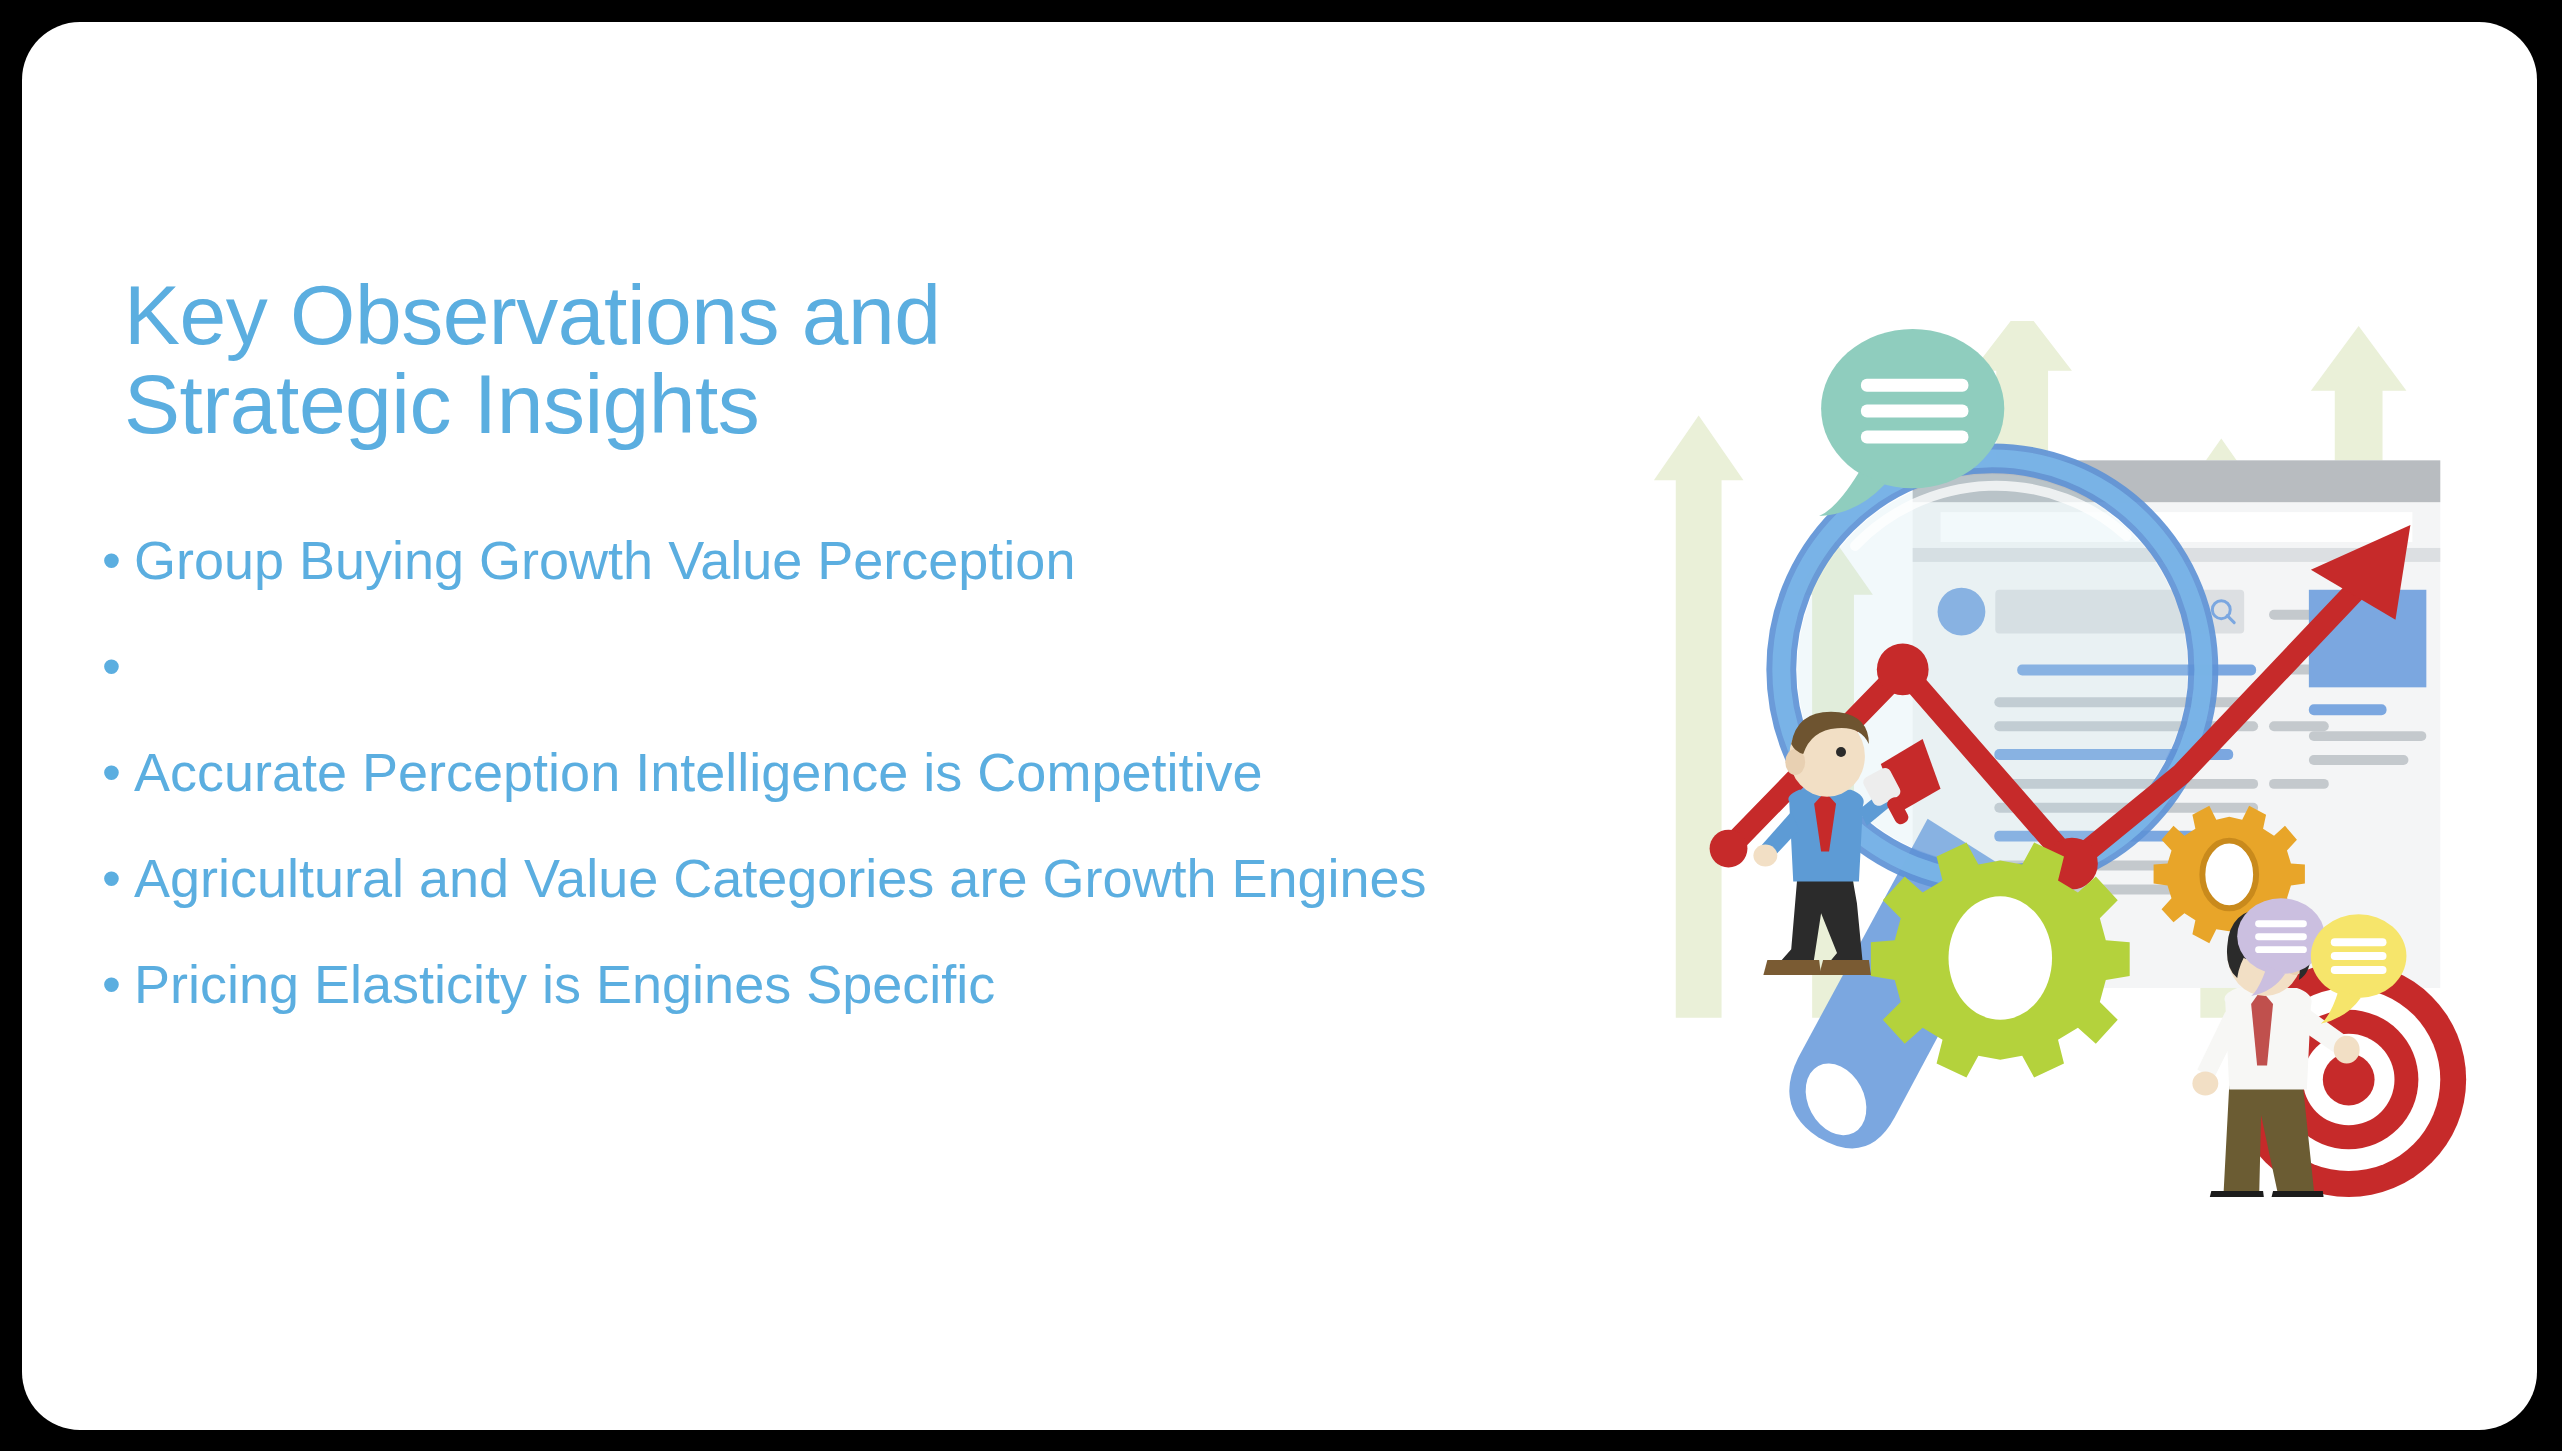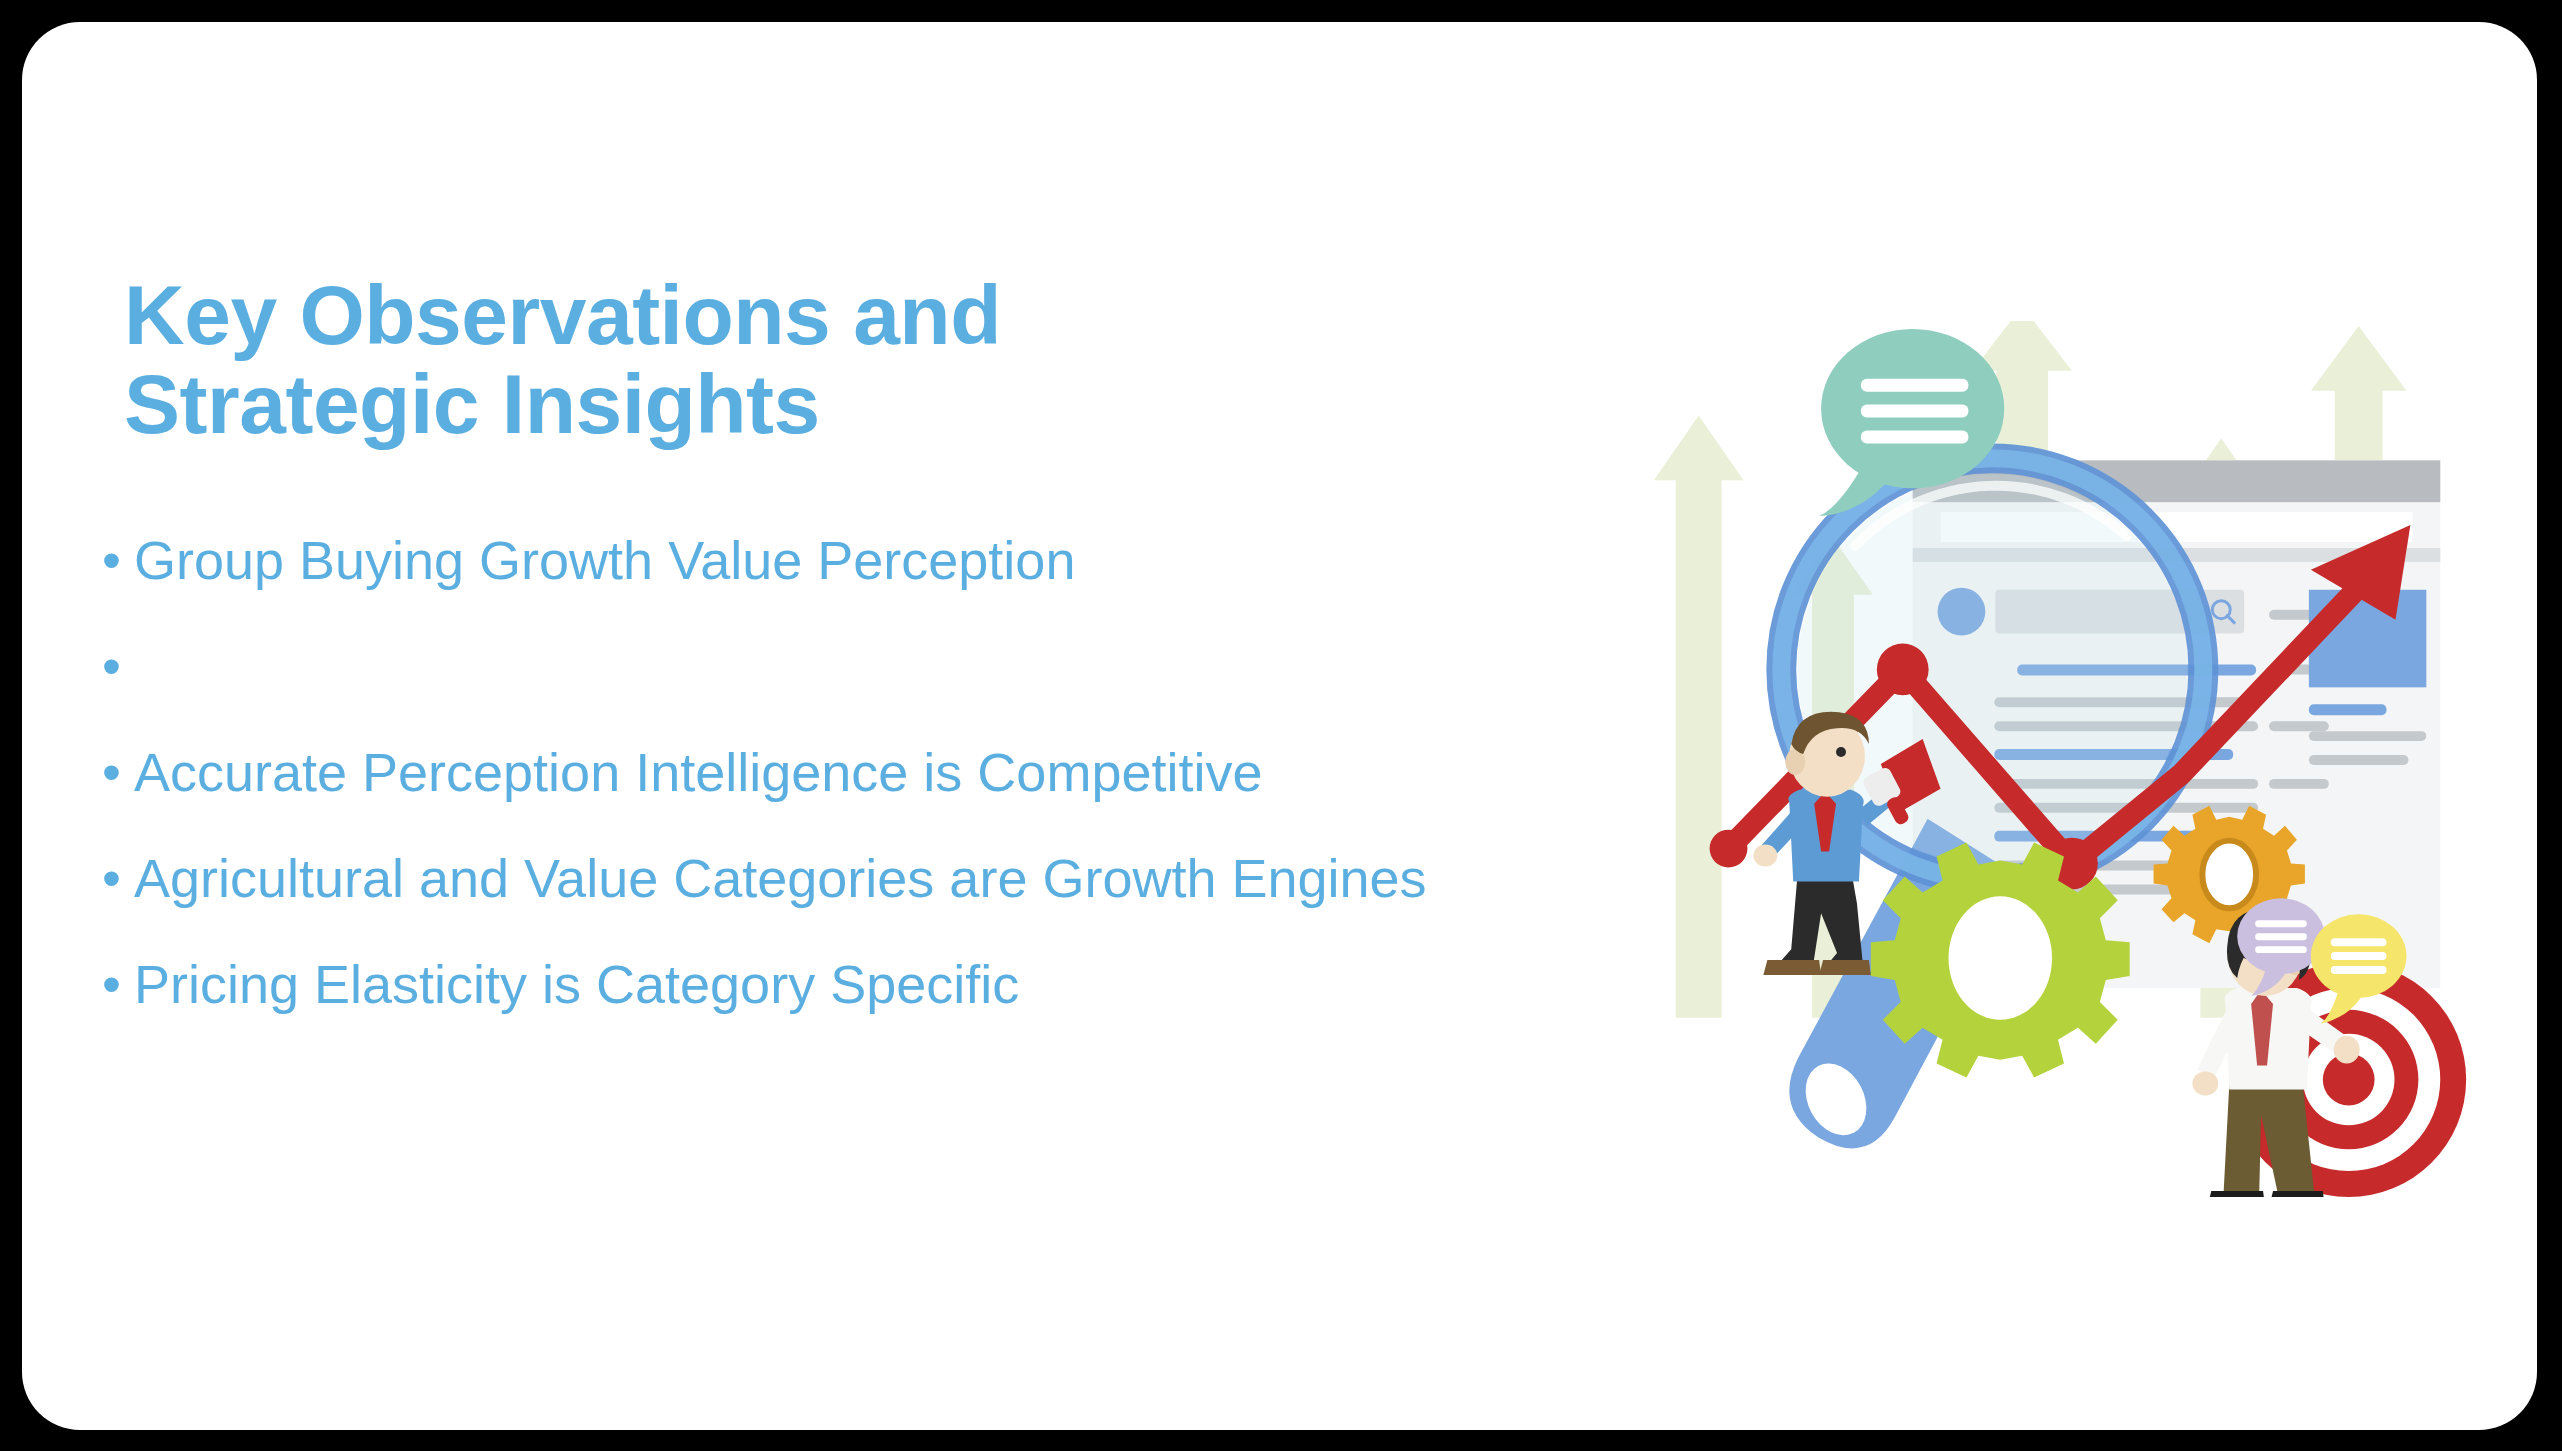--- a/index.html
+++ b/index.html
@@ -30,21 +30,21 @@
   #text-column {
     position: absolute;
     left: 80px;
     top: 249px;
     width: 1592px;
   }
 
   #page-title {
     color: #5BAEE0;
     font-family: "Liberation Sans", sans-serif;
-    font-weight: bold;
+    font-weight: normal;
     font-size: 84px;
     line-height: 1.06em;
     letter-spacing: -0.5px;
     margin: 0 0 0 22px;
     white-space: pre-line;
   }
 
   #bullet-list {
     list-style: none;
     margin: 84px 0 0 0;
@@ -101,21 +101,21 @@
       <li>
         <span class="bullet-dot">•</span>
         <span>Accurate Perception Intelligence is Competitive</span>
       </li>
       <li>
         <span class="bullet-dot">•</span>
         <span>Agricultural and Value Categories are Growth Engines</span>
       </li>
       <li>
         <span class="bullet-dot">•</span>
-        <span>Pricing Elasticity is Category Specific</span>
+        <span>Pricing Elasticity is Engines Specific</span>
       </li>
     </ul>
   </div>
 
   <div id="illustration">
     <svg viewBox="0 0 880 880" xmlns="http://www.w3.org/2000/svg">
 
       <g>
 
         <path d="M30 160 L75 95 L120 160 L98 160 L98 700 L52 700 L52 160 Z" fill="#EAF0D8"></path>

